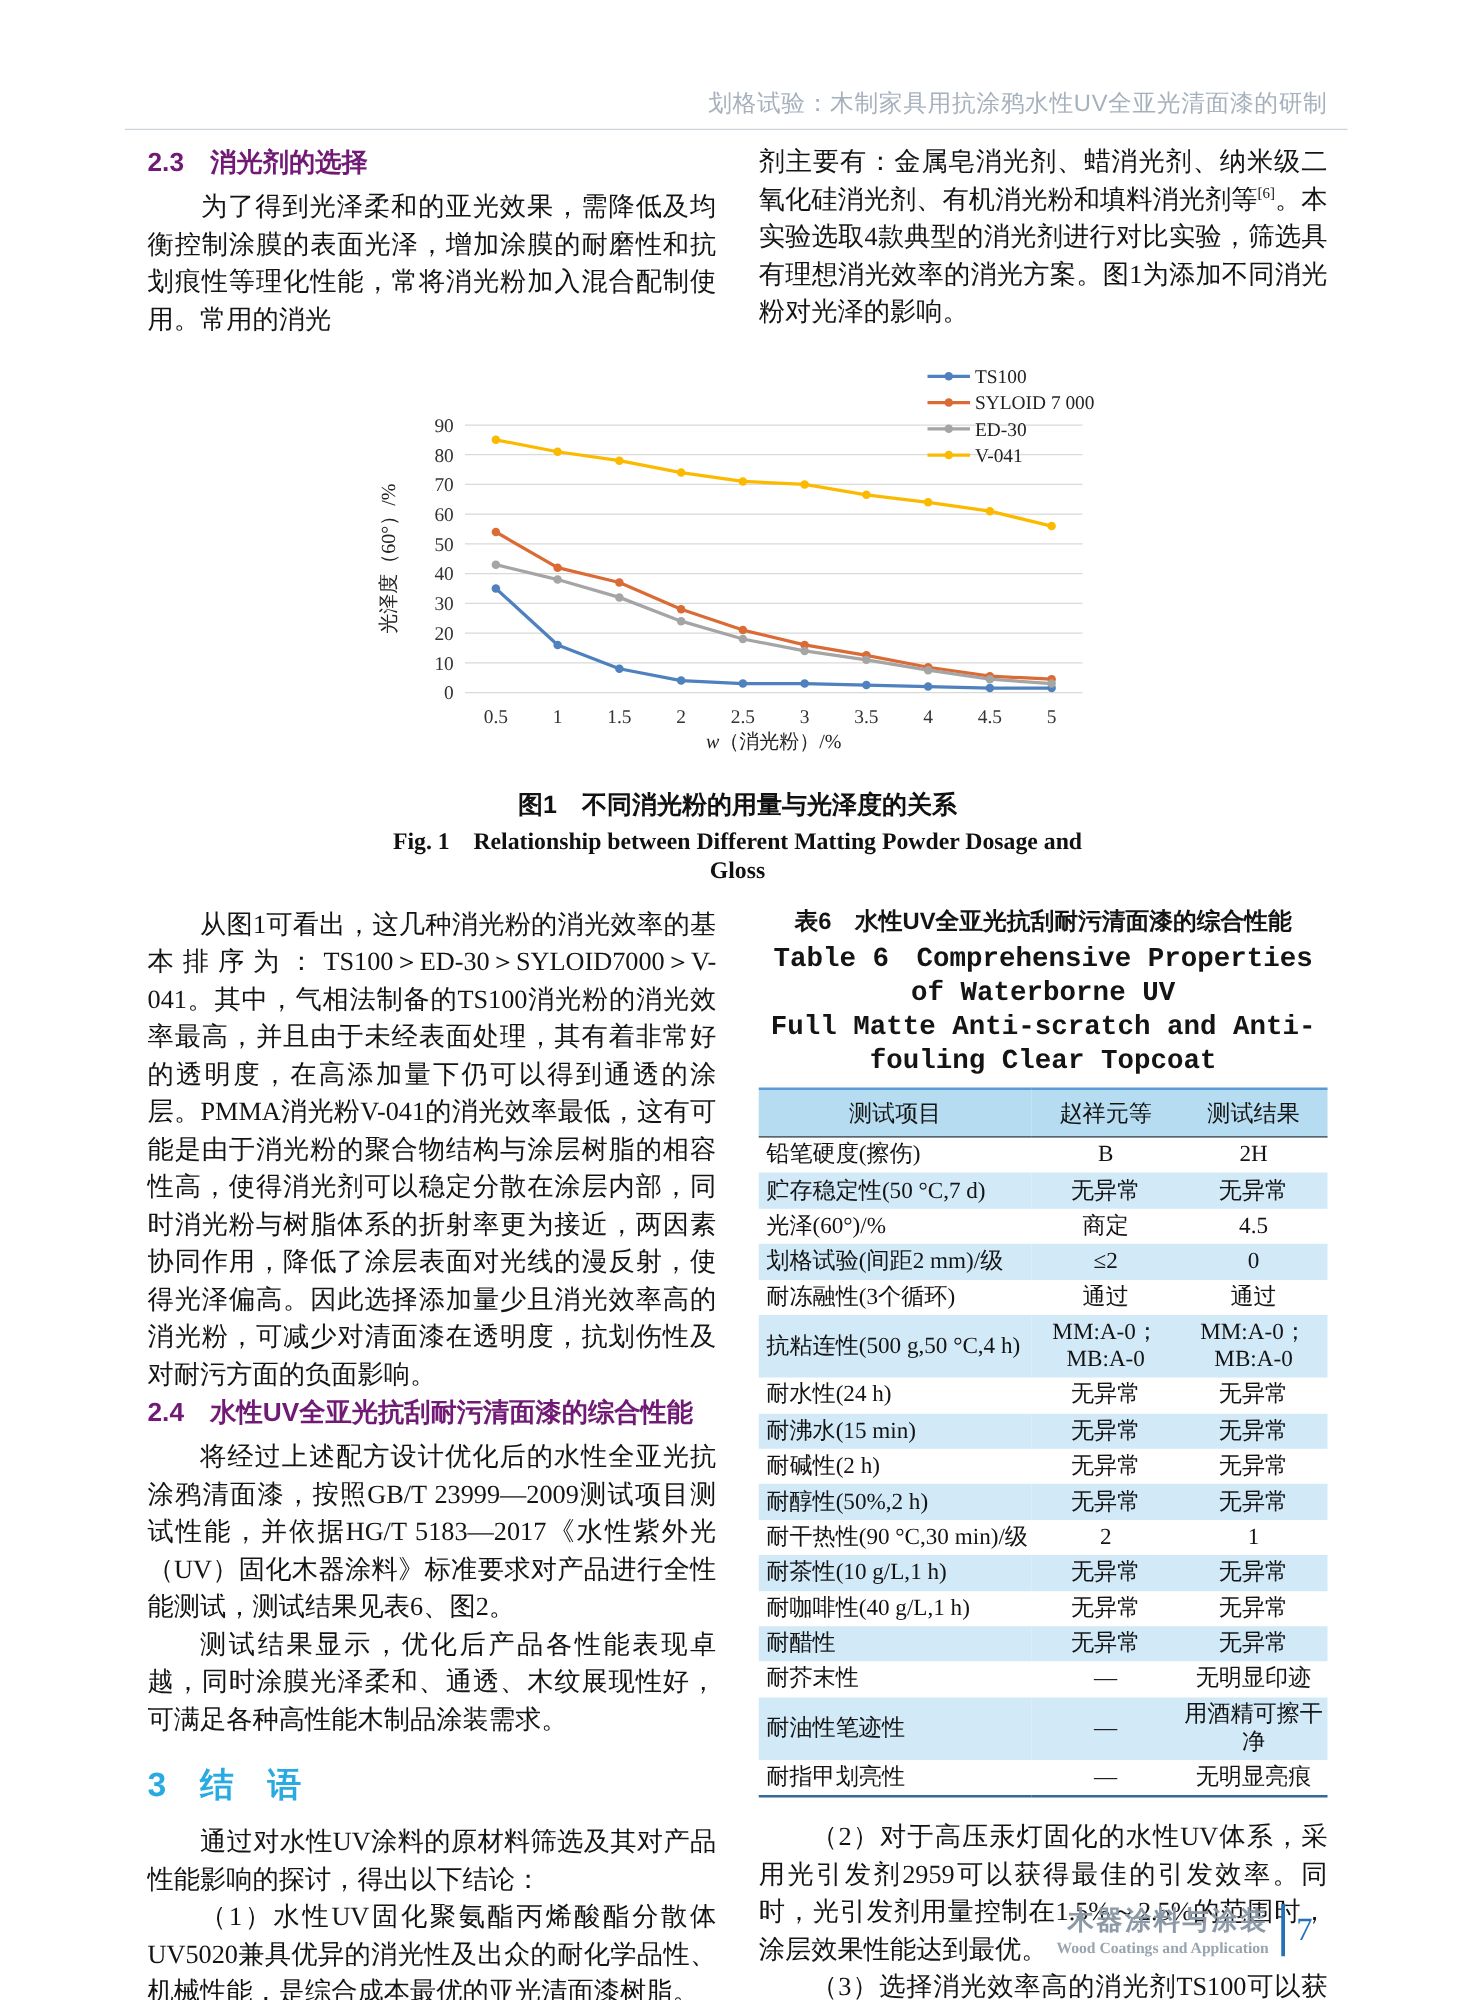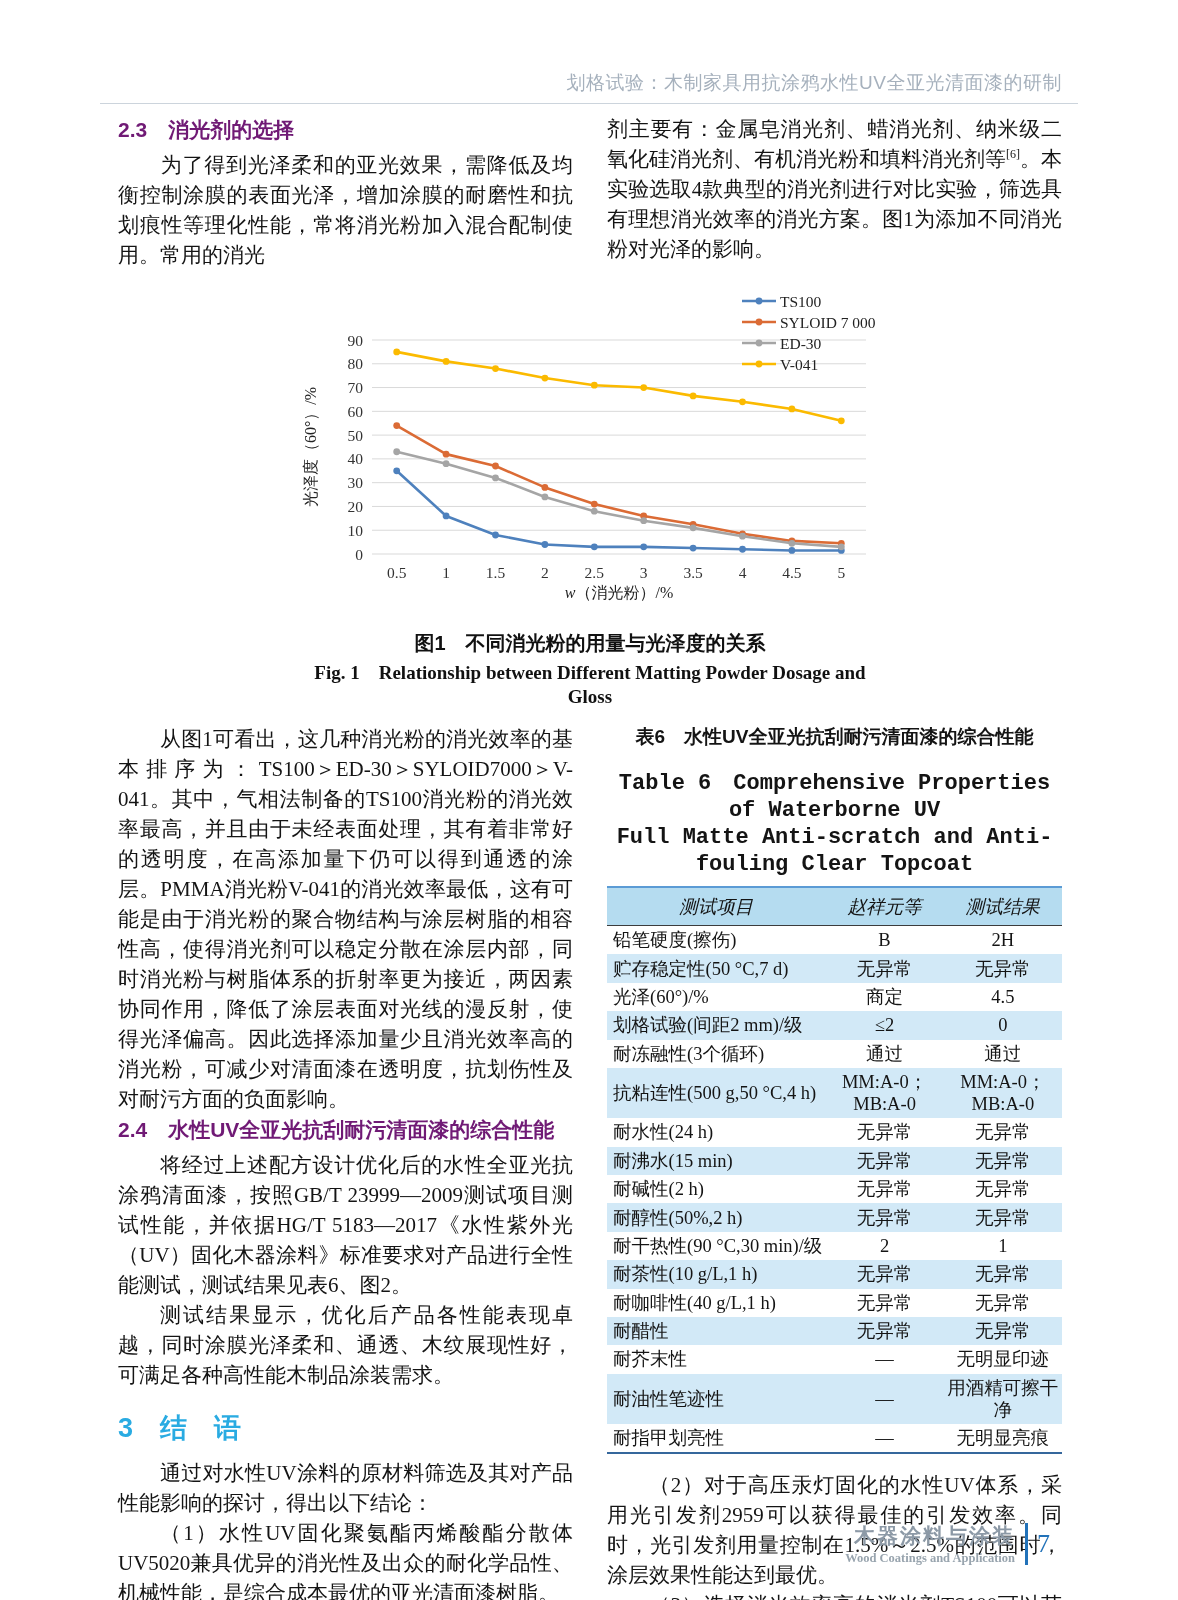--- a/index.html
+++ b/index.html
@@ -52,34 +52,34 @@
   .fig-cap-en {
     margin-top:3px; font-size:19px; font-weight:bold;
     font-family:"Liberation Serif","DejaVu Serif",serif; color:#111;
   }
 
   .row2 { margin-top:16px; }
 
   
   .tbl-title-zh {
     text-align:center; font-size:19px; font-weight:bold;
-    font-family:"Liberation Sans","DejaVu Sans",sans-serif; margin-bottom:20px;
+    font-family:"Liberation Sans","DejaVu Sans",sans-serif; margin-bottom:4px;
   }
   .tbl-title-en {
     text-align:center; font-size:22px; font-weight:bold; line-height:27px;
     font-family:Liberation Mono, monospace;
   }
   table.props-table {
     width:100%; border-collapse:collapse; margin-top:8px;
     border-top:2.5px solid #5b9bd5; border-bottom:2.5px solid #35679c;
     font-size:18.5px;
   }
   table.props-table thead tr { background:#b5dcf0; }
   table.props-table thead th {
-    font-weight:normal; padding:6px 2px; text-align:center;font-style:italic;
+    font-weight:normal; padding:6px 2px; text-align:center;
   }
   table.props-table thead { border-bottom:1.5px solid #3c3c3c; }
   table.props-table tbody tr:nth-child(even) { background:#d2e9f7; }
   table.props-table td {
     padding:3.2px 2px; line-height:22px; white-space:pre-line; text-align:center;
   }
   table.props-table td:first-child { text-align:left; padding-left:6px; }
   table.props-table th:first-child { width:48%; }
   table.props-table th:nth-child(2) { width:26%; }
   table.props-table th:nth-child(3) { width:26%; }

